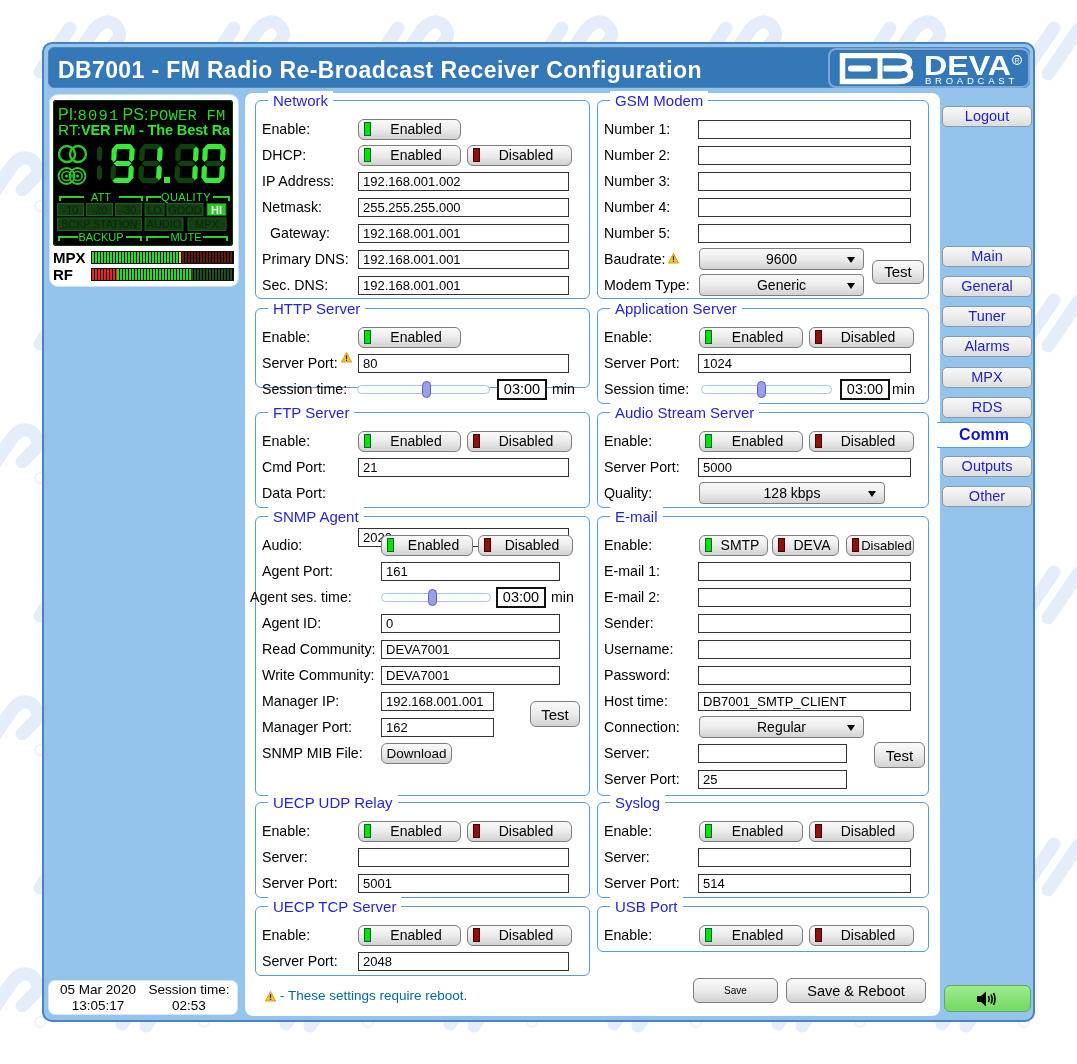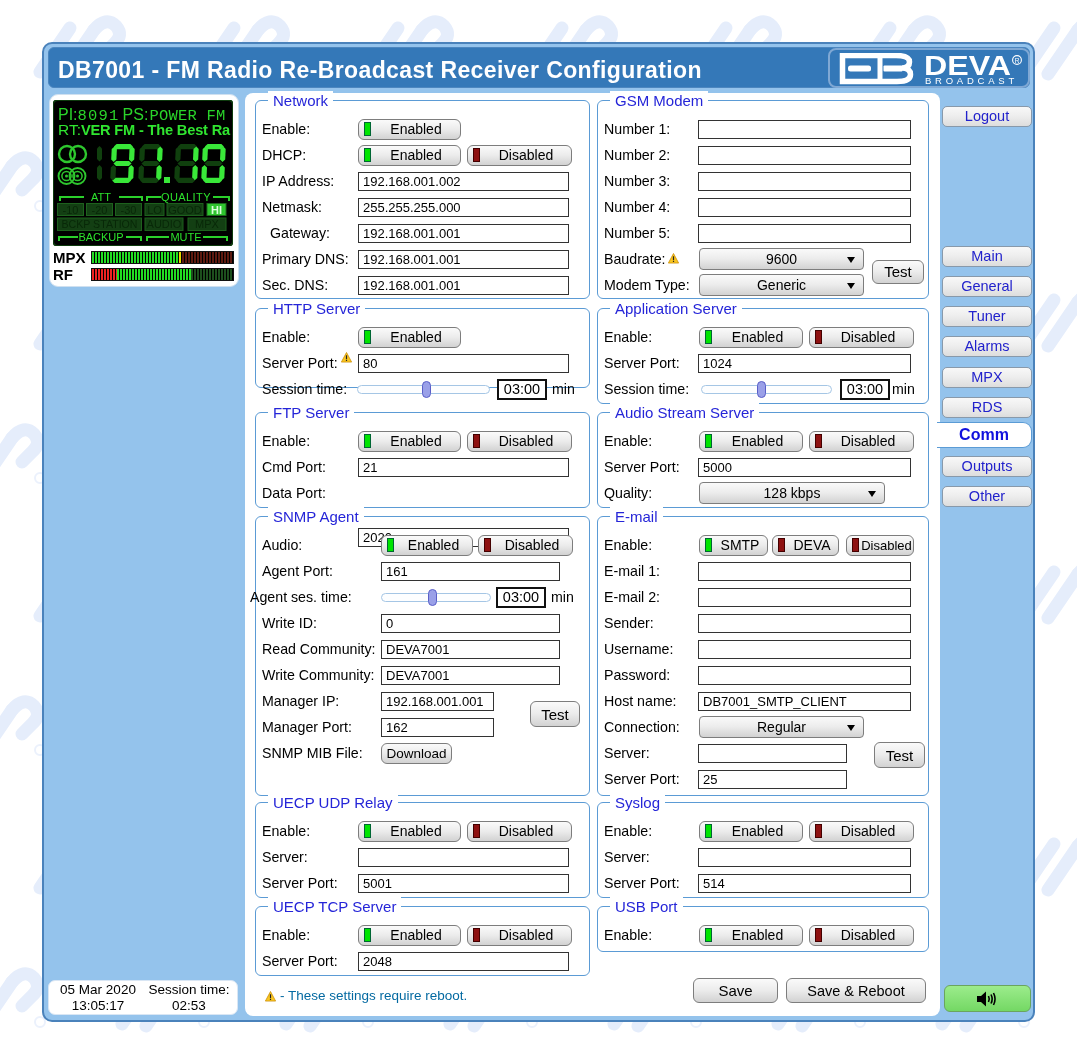--- a/index.html
+++ b/index.html
@@ -232,21 +232,21 @@
       <span class="led" style="background:#8e1111;border-color:#400;"></span>
       <span class="pbt">Disabled</span>
     </div>
 <div class="lb" style="left:262px;top:561px;">Agent Port:</div>
 <div class="inp" style="left:381px;top:561.5px;width:179px;height:19px;">161</div>
 <div class="lb" style="left:250px;top:587px;">Agent ses. time:</div>
 <div class="trk" style="left:381px;top:592.5px;width:110px;"></div>
 <div class="th" style="left:427.5px;top:588.5px;"></div>
 <div class="vbox" style="left:496px;top:586.5px;">03:00</div>
 <div class="lb" style="left:551px;top:587px;">min</div>
-<div class="lb" style="left:262px;top:613px;">Write ID:</div>
+<div class="lb" style="left:262px;top:613px;">Agent ID:</div>
 <div class="inp" style="left:381px;top:613.5px;width:179px;height:19px;">0</div>
 <div class="lb" style="left:262px;top:639px;">Read Community:</div>
 <div class="inp" style="left:381px;top:639.5px;width:179px;height:19px;">DEVA7001</div>
 <div class="lb" style="left:262px;top:665px;">Write Community:</div>
 <div class="inp" style="left:381px;top:665.5px;width:179px;height:19px;">DEVA7001</div>
 <div class="lb" style="left:262px;top:691px;">Manager IP:</div>
 <div class="inp" style="left:381px;top:691.5px;width:113px;height:19px;">192.168.001.001</div>
 <div class="pb" style="left:530px;top:701px;width:50px;height:26px;font-size:15px;color:#000;">
       <span class="pbt">Test</span>
     </div>
@@ -371,21 +371,21 @@
 <div class="lb" style="left:604px;top:561px;">E-mail 1:</div>
 <div class="inp" style="left:698px;top:561.5px;width:213px;height:19px;"></div>
 <div class="lb" style="left:604px;top:587px;">E-mail 2:</div>
 <div class="inp" style="left:698px;top:587.5px;width:213px;height:19px;"></div>
 <div class="lb" style="left:604px;top:613px;">Sender:</div>
 <div class="inp" style="left:698px;top:613.5px;width:213px;height:19px;"></div>
 <div class="lb" style="left:604px;top:639px;">Username:</div>
 <div class="inp" style="left:698px;top:639.5px;width:213px;height:19px;"></div>
 <div class="lb" style="left:604px;top:665px;">Password:</div>
 <div class="inp" style="left:698px;top:665.5px;width:213px;height:19px;"></div>
-<div class="lb" style="left:604px;top:691px;">Host name:</div>
+<div class="lb" style="left:604px;top:691px;">Host time:</div>
 <div class="inp" style="left:698px;top:691.5px;width:213px;height:19px;">DB7001_SMTP_CLIENT</div>
 <div class="lb" style="left:604px;top:717px;">Connection:</div>
 <div class="sel" style="left:699px;top:716.0px;width:165px;height:22px;"><span>Regular</span><i></i></div>
 <div class="lb" style="left:604px;top:743px;">Server:</div>
 <div class="inp" style="left:698px;top:743.5px;width:149px;height:19px;"></div>
 <div class="pb" style="left:874px;top:742px;width:51px;height:26px;font-size:15px;color:#000;">
       <span class="pbt">Test</span>
     </div>
 <div class="lb" style="left:604px;top:769px;">Server Port:</div>
 <div class="inp" style="left:698px;top:769.5px;width:149px;height:19px;">25</div>
@@ -410,21 +410,21 @@
     </div>
 <div class="lb" style="left:604px;top:925px;">Enable:</div>
 <div class="pb" style="left:699px;top:924.5px;width:104px;height:21px;font-size:14px;color:#000;">
       <span class="led" style="background:#00e400;border-color:#063;"></span>
       <span class="pbt">Enabled</span>
     </div>
 <div class="pb" style="left:809px;top:924.5px;width:105px;height:21px;font-size:14px;color:#000;">
       <span class="led" style="background:#8e1111;border-color:#400;"></span>
       <span class="pbt">Disabled</span>
     </div>
-<div class="pb" style="left:693px;top:978px;width:85px;height:25px;font-size:15px;color:#000;">
+<div class="pb" style="left:693px;top:978px;width:85px;height:25px;font-size:10px;color:#000;">
       <span class="pbt">Save</span>
     </div>
 <div class="pb" style="left:786px;top:978px;width:140px;height:25px;font-size:14.5px;color:#000;">
       <span class="pbt">Save &amp; Reboot</span>
     </div>
 <div class="sb" style="left:942px;top:106px;">Logout</div>
 <div class="sb" style="left:942px;top:246px;">Main</div>
 <div class="sb" style="left:942px;top:276px;">General</div>
 <div class="sb" style="left:942px;top:306px;">Tuner</div>
 <div class="sb" style="left:942px;top:336px;">Alarms</div>

